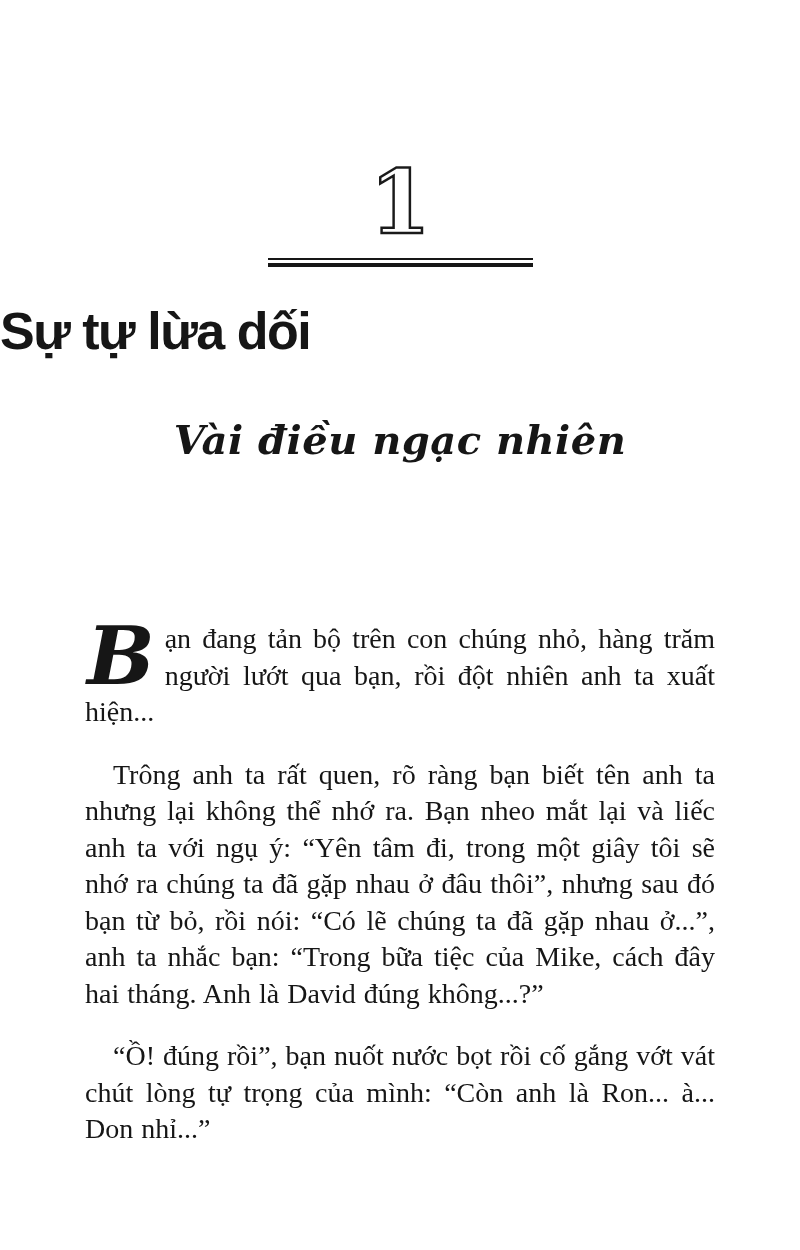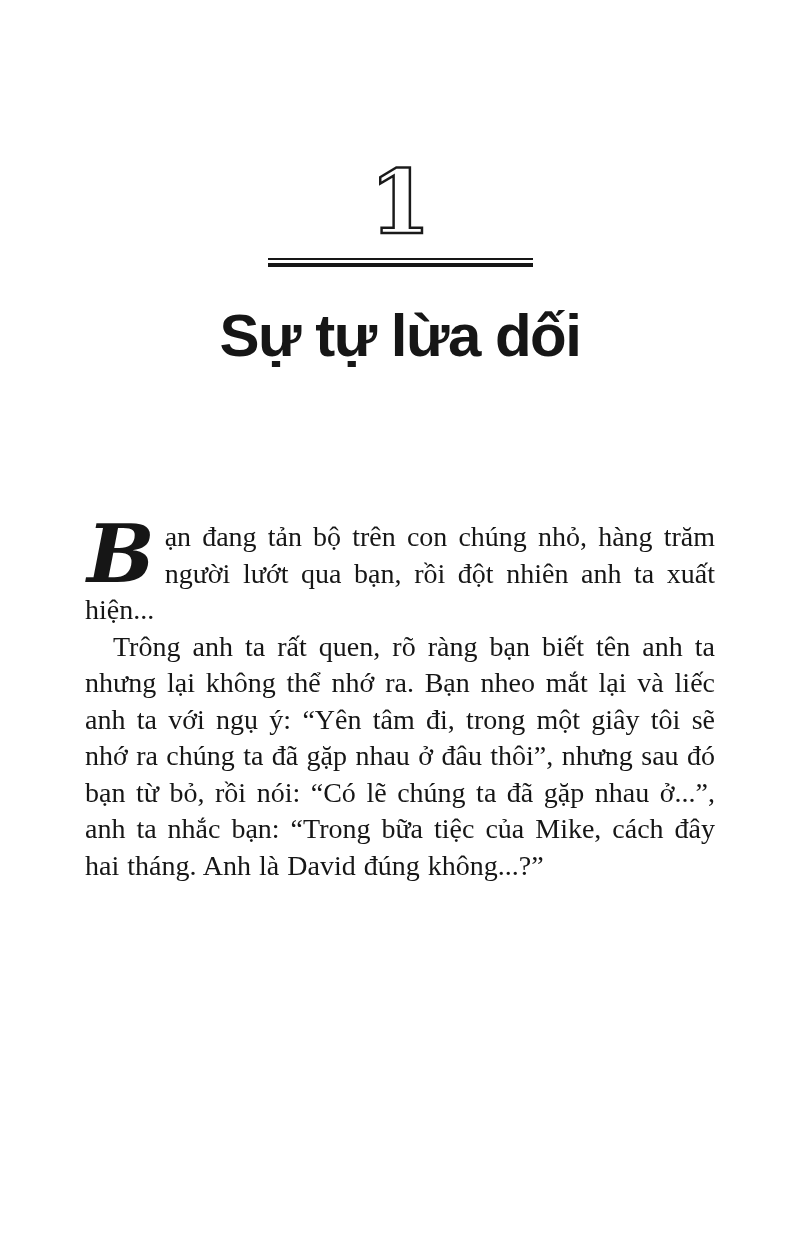--- a/index.html
+++ b/index.html
@@ -39,24 +39,24 @@
     width: 265px;
     height: 3px;
     margin: 12px auto 0 auto;
     border-top: 2px solid var(--ink);
     border-bottom: 4px solid var(--ink);
   }
 
   
   .chapter-title {
     margin: 36px 0 0 0;
-    text-align: center;
+    text-align: left;
     font-family: "Liberation Sans", "DejaVu Sans", sans-serif;
     font-weight: 700;
-    font-size: 60px;
+    font-size: 52px;
     line-height: 1.1;
     letter-spacing: -1.5px;
     color: var(--ink);
   }
 
   
   .chapter-subtitle {
     margin-top: 48px;
     text-align: center;
     font-family: "DejaVu Serif", "Liberation Serif", serif;
@@ -77,21 +77,21 @@
     line-height: 36.5px;
     text-align: justify;
     color: var(--ink);
     word-spacing: 1px;
   }
   .body-text p {
     margin: 0;
     padding: 0;
   }
   .para + .para {
-    margin-top: 0;
+    margin-top: 26px;
   }
   .para.indent {
     text-indent: 28px;
   }
   .dropcap {
     float: left;
     font-family: "DejaVu Serif", "Liberation Serif", serif;
     font-style: italic;
     font-weight: bold;
     font-size: 80px;
@@ -105,22 +105,24 @@
 
 <div class="page">
 
   <div class="chapter-number">1</div>
 
   <div class="chapter-rule"></div>
 
   <h1 class="chapter-title">Sự tự lừa dối</h1>
 
   <div class="chapter-subtitle">
+    <div>Vài điều ngạc nhiên</div>
   </div>
 
   <div class="body-text">
     <p class="para"><span class="dropcap">B</span><span>ạn đang tản bộ trên con chúng nhỏ, hàng trăm người lướt qua bạn, rồi đột nhiên anh ta xuất hiện...</span></p>
 
     <p class="para indent">Trông anh ta rất quen, rõ ràng bạn biết tên anh ta nhưng lại không thể nhớ ra. Bạn nheo mắt lại và liếc anh ta với ngụ ý: “Yên tâm đi, trong một giây tôi sẽ nhớ ra chúng ta đã gặp nhau ở đâu thôi”, nhưng sau đó bạn từ bỏ, rồi nói: “Có lẽ chúng ta đã gặp nhau ở...”, anh ta nhắc bạn: “Trong bữa tiệc của Mike, cách đây hai tháng. Anh là David đúng không...?”</p>
 
+    <p class="para indent">“Ồ! đúng rồi”, bạn nuốt nước bọt rồi cố gắng vớt vát chút lòng tự trọng của mình: “Còn anh là Ron... à... Don nhỉ...”</p>
   </div>
 
 </div>
 
 </body></html>

